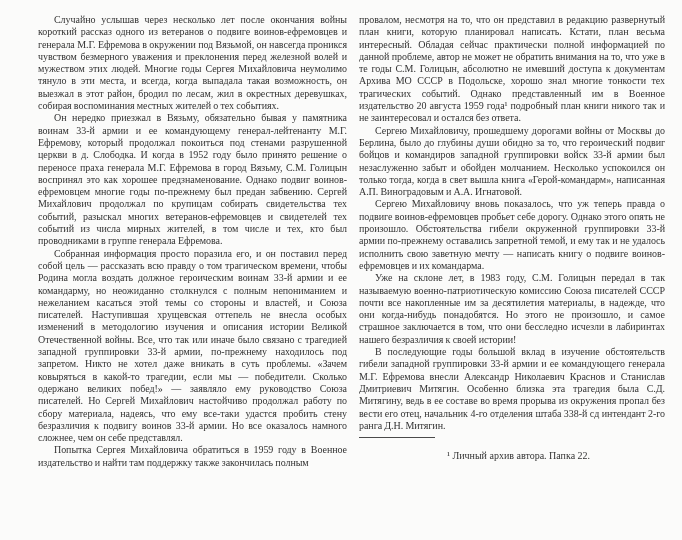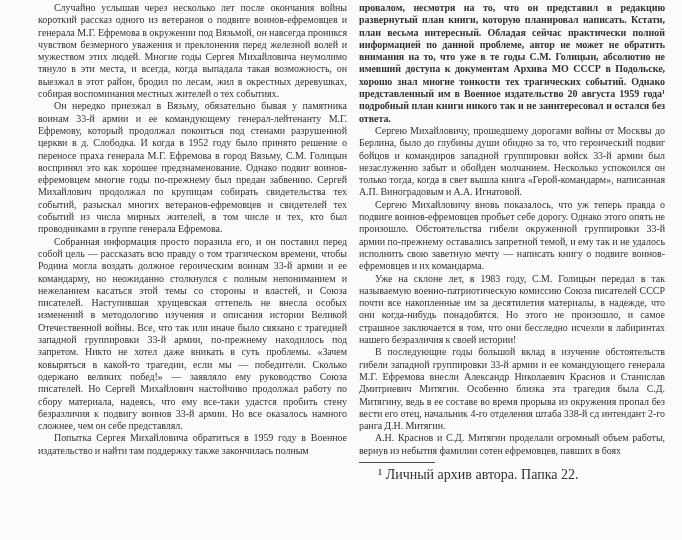--- a/index.html
+++ b/index.html
@@ -10,51 +10,51 @@
   .spread {
     position: relative;
     width: 682px;
     height: 540px;
     background: #fbfbfa;
     overflow: hidden;
     font-family: "Liberation Serif", "DejaVu Serif", serif;
   }
   .page {
     position: absolute;
-    top: 2px;
+    top: 14px;
   }
   .page-left  { left: 38px;  width: 309px; }
   .page-right { left: 359px; width: 306px; }
 
   .text-block p {
     margin: 0;
     font-size: 10px;
     line-height: 12.3px;
     text-align: justify;
     text-indent: 16px;
     color: #333333;
     letter-spacing: -0.05px;
     word-spacing: -0.2px;
   }
-  .text-block p.continuation { text-indent: 0; font-weight: bold; }
+  .text-block p.continuation { text-indent: 0; }
 
   .footnote-block { margin-top: 5px; }
   .footnote-rule {
     width: 76px;
     border: none;
     border-top: 1px solid #4a4a4a;
     margin: 0 0 3px 0;
   }
   .footnote-text {
-    margin: 6px;
-    font-size: 14px;
+    margin: 12px;
+    font-size: 10px;
     line-height: 11px;
     color: #333333;
     text-indent: 13px;
-    text-align: left;
+    text-align: center;
   }
 
   .page-number-ornament {
     position: relative;
     width: 104px;
     height: 26px;
     margin: 6px auto 0 auto;
   }
   .page-number-ornament svg {
     position: absolute;
@@ -85,21 +85,20 @@
     </div>
   </div>
 
   <div class="page page-right">
     <div class="text-block">
       <p class="continuation">провалом, несмотря на то, что он представил в редакцию развернутый план книги, которую планировал написать. Кстати, план весьма интересный. Обладая сейчас практически полной информацией по данной проблеме, автор не может не обратить внимания на то, что уже в те годы С.М. Голицын, абсолютно не имевший доступа к документам Архива МО СССР в Подольске, хорошо знал многие тонкости тех трагических событий. Однако представленный им в Военное издательство 20 августа 1959 года¹ подробный план книги никого так и не заинтересовал и остался без ответа.</p>
       <p>Сергею Михайловичу, прошедшему дорогами войны от Москвы до Берлина, было до глубины души обидно за то, что героический подвиг бойцов и командиров западной группировки войск 33-й армии был незаслуженно забыт и обойден молчанием. Несколько успокоился он только тогда, когда в свет вышла книга «Герой-командарм», написанная А.П. Виноградовым и А.А. Игнатовой.</p>
       <p>Сергею Михайловичу вновь показалось, что уж теперь правда о подвиге воинов-ефремовцев пробьет себе дорогу. Однако этого опять не произошло. Обстоятельства гибели окруженной группировки 33-й армии по-прежнему оставались запретной темой, и ему так и не удалось исполнить свою заветную мечту — написать книгу о подвиге воинов-ефремовцев и их командарма.</p>
       <p>Уже на склоне лет, в 1983 году, С.М. Голицын передал в так называемую военно-патриотическую комиссию Союза писателей СССР почти все накопленные им за десятилетия материалы, в надежде, что они когда-нибудь понадобятся. Но этого не произошло, и самое страшное заключается в том, что они бесследно исчезли в лабиринтах нашего безразличия к своей истории!</p>
       <p>В последующие годы большой вклад в изучение обстоятельств гибели западной группировки 33-й армии и ее командующего генерала М.Г. Ефремова внесли Александр Николаевич Краснов и Станислав Дмитриевич Митягин. Особенно близка эта трагедия была С.Д. Митягину, ведь в ее составе во время прорыва из окружения пропал без вести его отец, начальник 4-го отделения штаба 338-й сд интендант 2-го ранга Д.Н. Митягин.</p>
-      <p>А.Н. Краснов и С.Д. Митягин проделали огромный объем работы, вернув из небытия фамилии сотен ефремовцев, павших в боях</p>
     </div>
     <div class="footnote-block">
       <hr class="footnote-rule">
       <p class="footnote-text">¹ Личный архив автора. Папка 22.</p>
     </div>
   </div>
 
 </div>
 
 </body></html>

